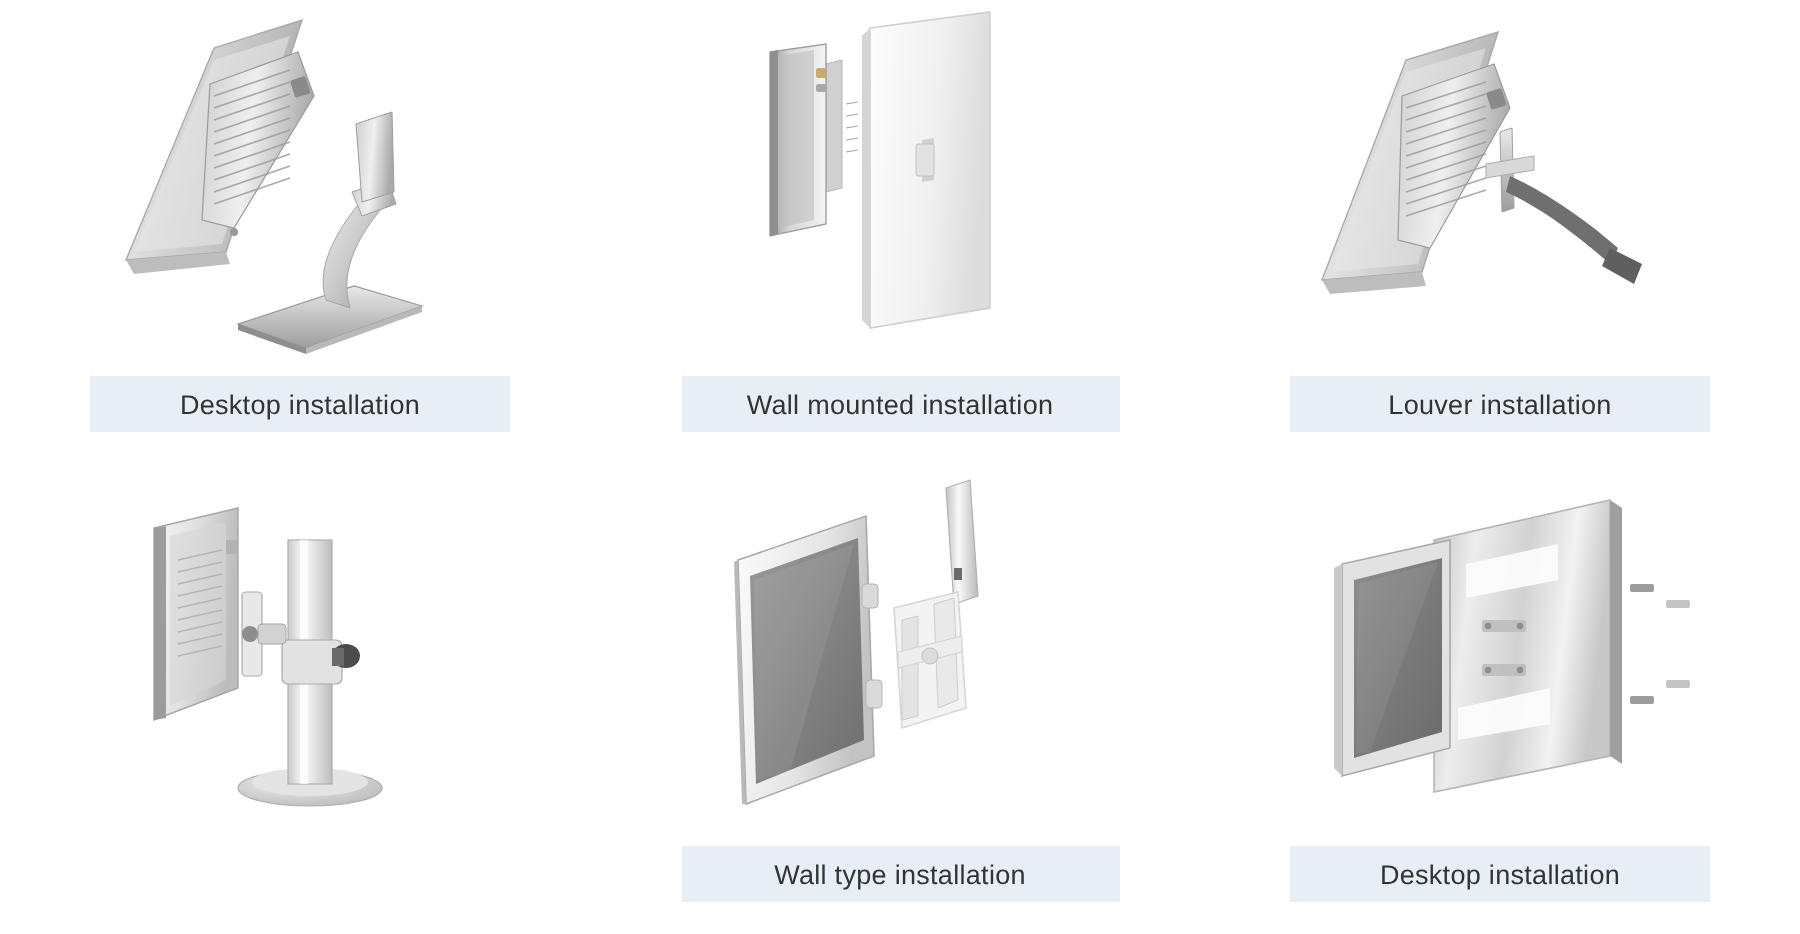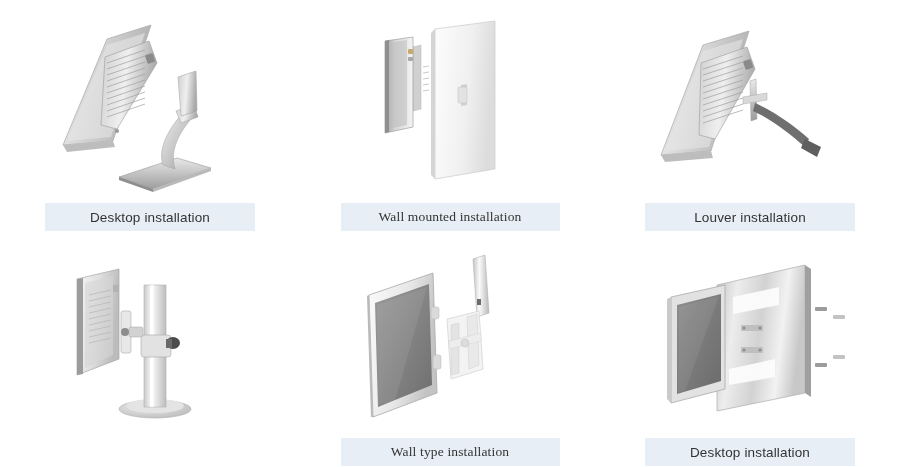--- a/index.html
+++ b/index.html
@@ -27,21 +27,20 @@
   }
   .cell {
     width: 300px;
     height: 233px;
     display: flex;
     flex-direction: column;
     align-items: center;
     justify-content: flex-start;
     box-sizing: border-box;
     position: relative;
-    margin-top: 15px;
   }
   .art {
     width: 300px;
     height: 188px;
     position: relative;
     display: flex;
     align-items: center;
     justify-content: center;
   }
   .art svg { display: block; }
@@ -50,21 +49,21 @@
     height: 28px;
     background: #e8eef5;
     display: flex;
     align-items: center;
     justify-content: center;
     font-size: 13.5px;
     letter-spacing: 0.15px;
     color: #333333;
     white-space: nowrap;
   }
-  .caption.wide { width: 219px; font-family: Liberation Serif, serif; }
+  .caption.wide { width: 219px; }
   .row2 .art { height: 190px; }
   .row2 .caption { margin-top: 0; }
 </style>
 </head>
 <body>
 
 <div class="gallery">
 
   <div class="grid-row row1">
 

